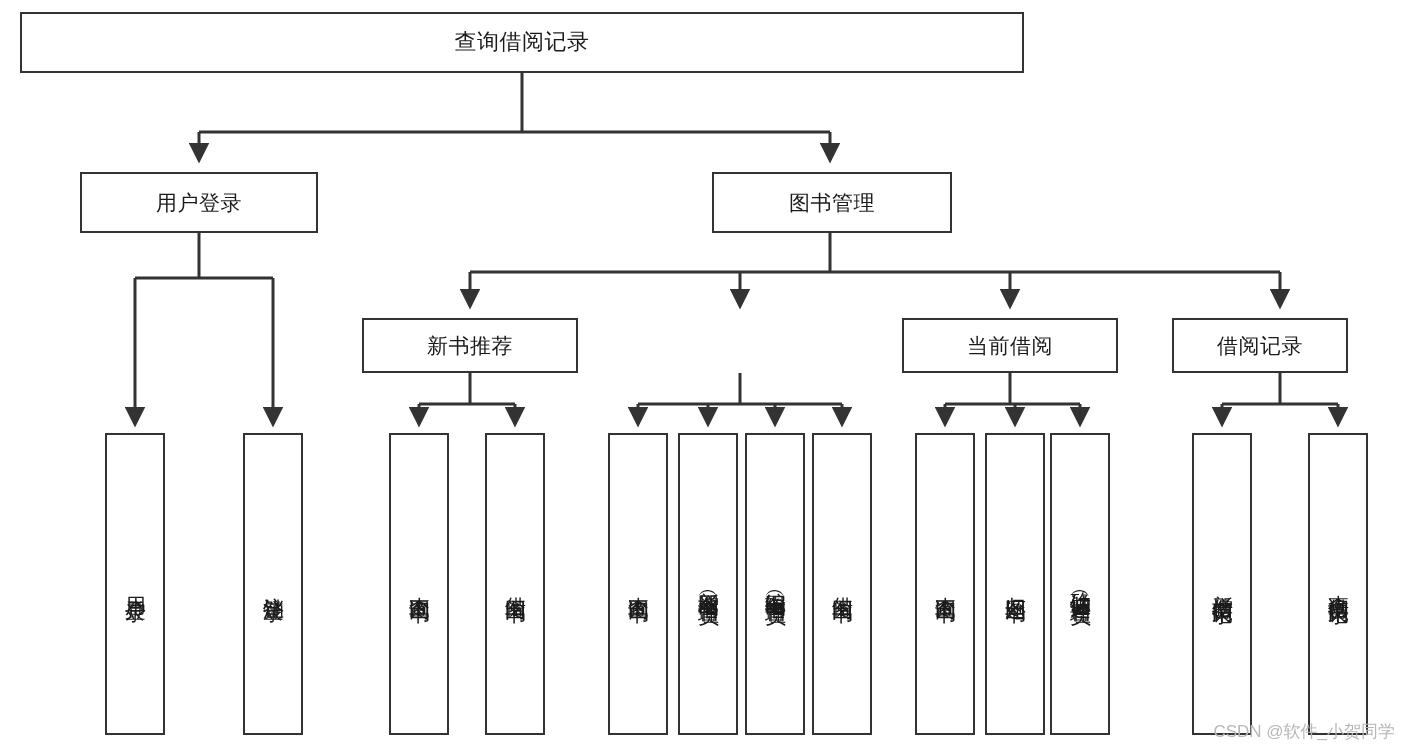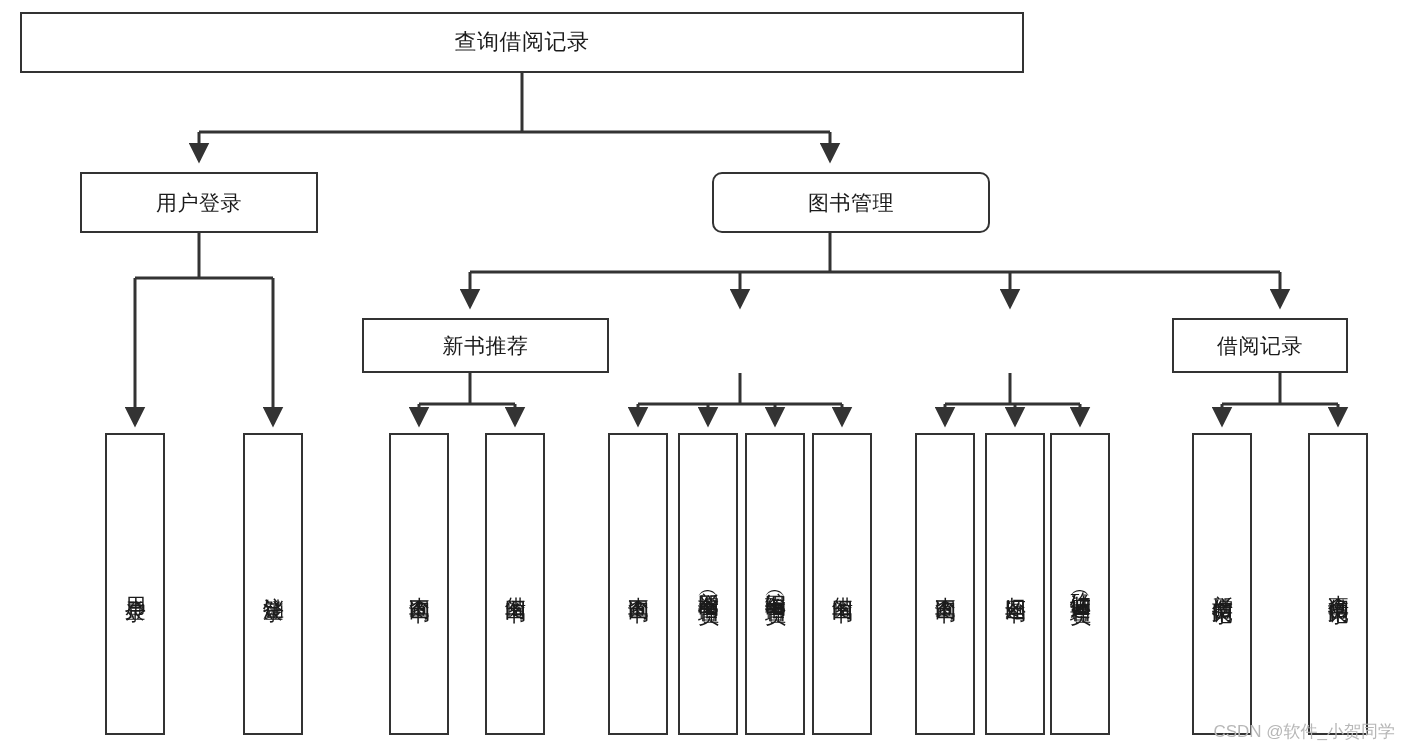--- a/index.html
+++ b/index.html
@@ -134,29 +134,32 @@
   </svg>
 
   <div class="node horiz root" style="left:20px; top:12px; width:1004px; height:61px;">
     <span class="label">查询借阅记录</span>
   </div>
 
   <div class="node horiz" style="left:80px; top:172px; width:238px; height:61px;">
     <span class="label">用户登录</span>
   </div>
 
-  <div class="node horiz" style="left:712px; top:172px; width:278px; height:61px;border-radius:10px;">
+  <div class="node horiz" style="left:712px; top:172px; width:240px; height:61px;">
     <span class="label">图书管理</span>
   </div>
 
-  <div class="node horiz" style="left:362px; top:318px; width:247px; height:55px;">
+  <div class="node horiz" style="left:362px; top:318px; width:216px; height:55px;">
     <span class="label">新书推荐</span>
   </div>
 
 
+  <div class="node horiz" style="left:902px; top:318px; width:216px; height:55px;">
+    <span class="label">当前借阅</span>
+  </div>
 
   <div class="node horiz" style="left:1172px; top:318px; width:176px; height:55px;">
     <span class="label">借阅记录</span>
   </div>
 
   <div class="node vert" style="left:105px; top:433px; width:60px; height:302px;">
     <span class="label">用户登录</span>
   </div>
   <div class="node vert" style="left:243px; top:433px; width:60px; height:302px;">
     <span class="label">注销登录</span>

